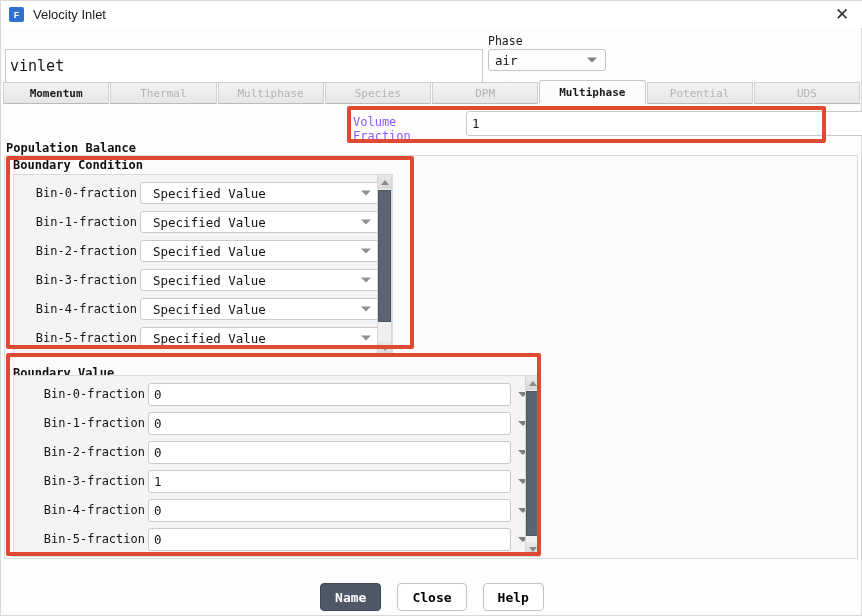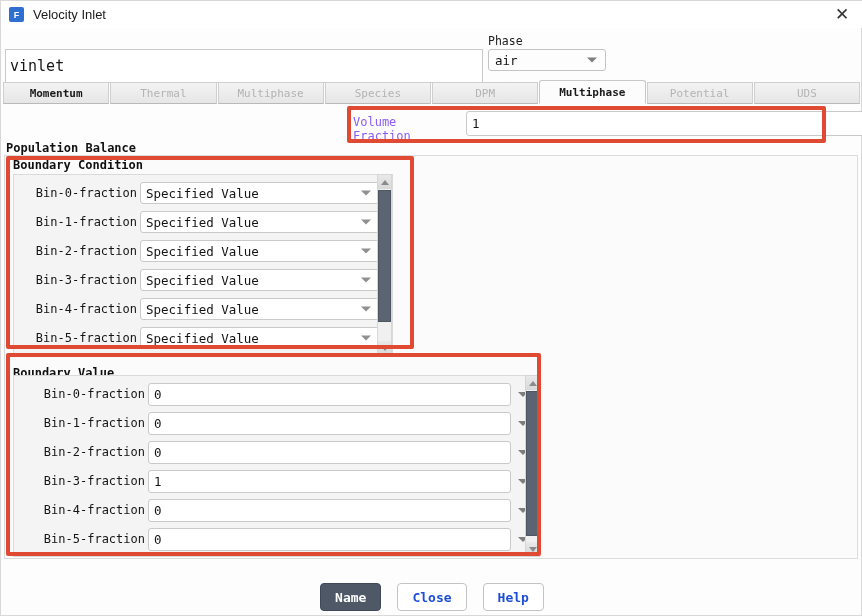--- a/index.html
+++ b/index.html
@@ -130,21 +130,21 @@
   }
   .bin-label {
     position: absolute; top: 4px;
     font-family: "DejaVu Sans Mono", monospace; font-size: 12px; color: #141414;
     text-align: right;
   }
   .bin-combo {
     position: absolute; height: 22px;
     background: #ffffff; border: 1px solid #cacaca; border-radius: 3px;
     font-family: "DejaVu Sans Mono", monospace; font-size: 12.5px; color: #141414;
-    display: flex; align-items: center; padding-left: 5px; cursor: pointer;
+    display: flex; align-items: center; padding-left: 12px; cursor: pointer;
   }
   .bin-combo .combo-arrow { border-top-color: #909090; }
   .bin-input {
     position: absolute; height: 23px;
     background: #ffffff; border: 1px solid #cacaca; border-radius: 3px;
     font-family: "DejaVu Sans Mono", monospace; font-size: 12.5px; color: #141414;
     padding: 0 5px; outline: none;
   }
   .ext-arrow {
     position: absolute; width: 0; height: 0;
@@ -183,21 +183,21 @@
 
   
   .footer {
     position: absolute; left: 0; top: 576px; width: 862px; height: 40px;
     display: flex; align-items: center; justify-content: center; gap: 16px;
   }
   .btn {
     min-width: 58px; height: 28px; padding: 0 14px;
     border-radius: 4px; border: 1px solid #c3c3c3; background: #ffffff;
     font-family: "DejaVu Sans Mono", monospace; font-size: 13px; font-weight: bold;
-    color: #1d4ed8; cursor: pointer;
+    color: #000000; cursor: pointer;
     display: flex; align-items: center; justify-content: center;
   }
   .btn.primary {
     background: #4e5867; border-color: #3f4856; color: #ffffff;
   }
 
   
   .ann {
     position: absolute; border: 4px solid #e04a33;
     pointer-events: none; z-index: 50; border-radius: 2px;

